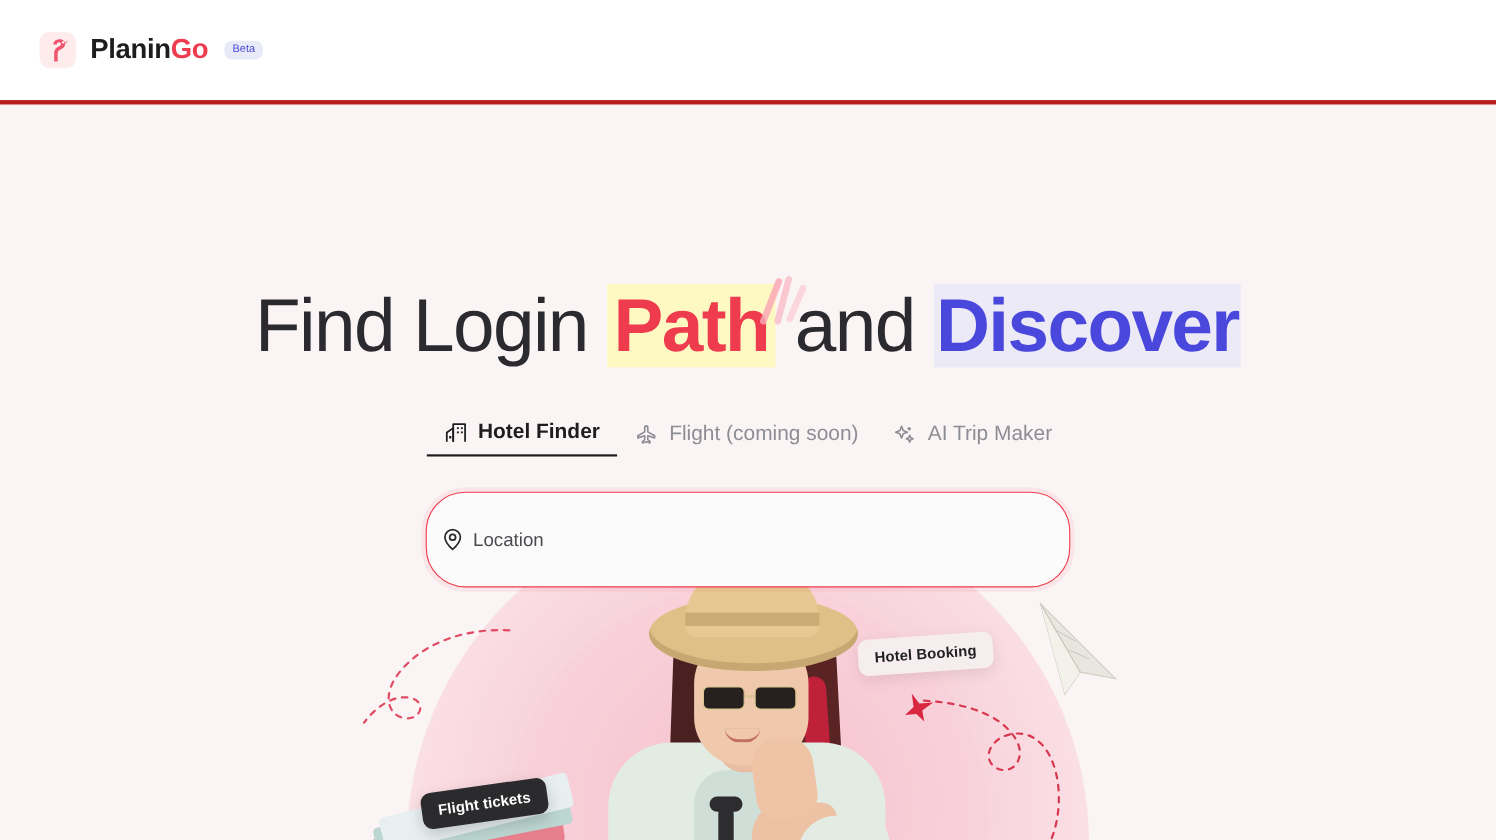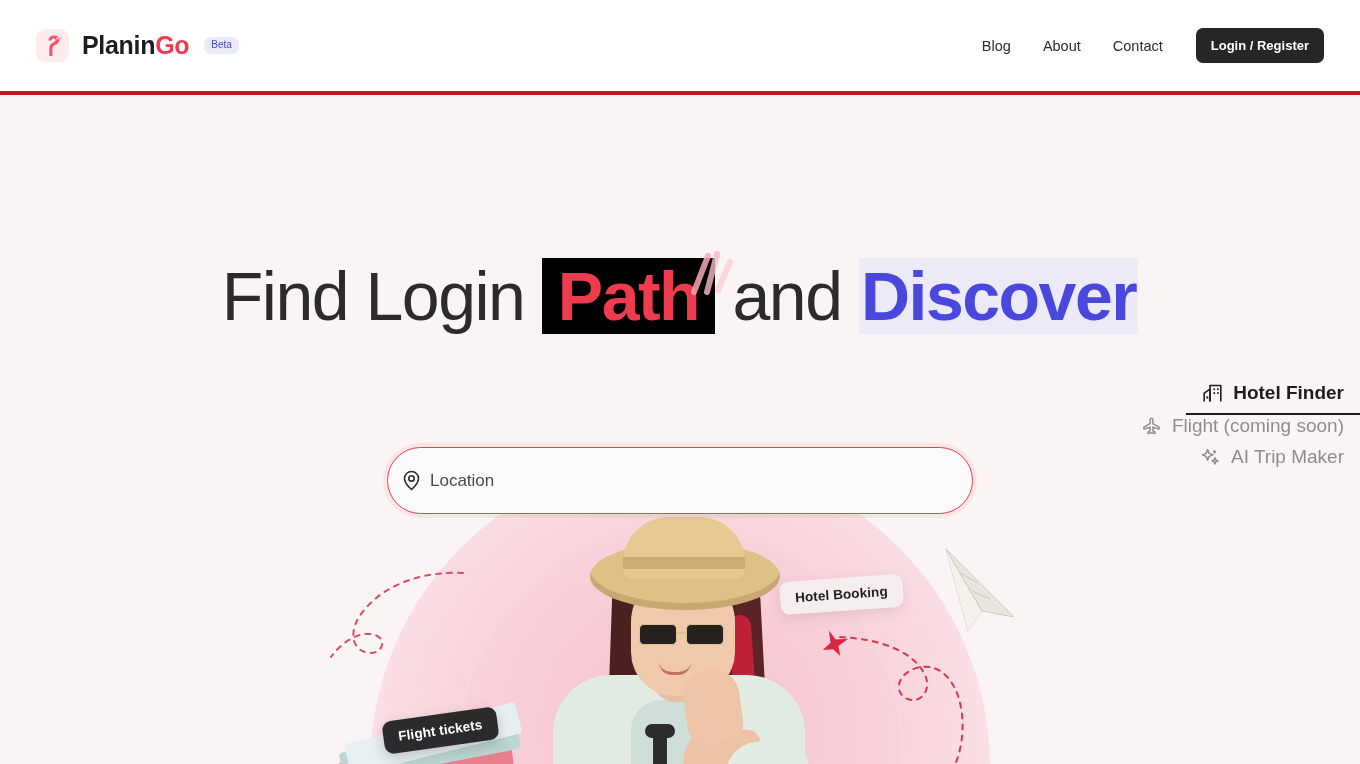--- a/index.html
+++ b/index.html
@@ -87,22 +87,22 @@
     line-height:1;
     font-weight:400;
     color:#2b2b2f;
     letter-spacing:-1.5px;
     white-space:nowrap;
     z-index:6;
   }
   .headline .hl-path {
     font-weight:bold;
     color:#ee3b4e;
-    background:#000000;
-    padding:0 16px;
+    background:#fef9c3;
+    padding:0 6px;
   }
   .headline .hl-discover {
     font-weight:bold;
     color:#4a47dd;
     background:#eceaf7;
     padding:0 2px;
     margin-top:12px;
   }
   .sparkle {
     position:absolute;
@@ -116,21 +116,20 @@
   
   .tabs {
     position:absolute;
     top:287px;
     left:0; right:0;
     display:flex;
     justify-content:center;
     align-items:flex-end;
     gap:0;
     z-index:6;
-    flex-direction:column;
   }
   .tab {
     display:flex;
     align-items:center;
     gap:10px;
     padding:0 16px 9px;
     font-size:19px;
     color:#8d8d95;
     cursor:pointer;
     background:none;
@@ -154,21 +153,21 @@
     width:586px;
     z-index:8;
   }
   .search-bar {
     display:flex;
     align-items:center;
     background:#fbfbfb;
     border:1.5px solid #ee3b4e;
     border-radius:36px;
     padding:6px 7px 6px 10px;
-    height:67px;
+    height:87px;
     box-shadow:0 0 0 4px rgba(238,59,78,0.07);
   }
   .loc-icon { margin:0 9px 0 4px; display:flex; flex:none; }
   .loc-input {
     flex:1;
     border:none;
     outline:none;
     background:transparent;
     font-size:17px;
     color:#4a4a50;
@@ -424,26 +423,20 @@
       <svg width="22" height="24" viewBox="0 0 22 24">
         <path d="M12.6 1.6c2.6 0 4.6 2 4.6 4.5 0 2.1-1.3 3.6-3.2 4.4-2.3 1-3.6 1.9-3.6 4.1V22h-3.1v-7.6c0-3.5 2-5.4 4.6-6.4 1.1-.4 1.6-1 1.6-1.9 0-1-.8-1.7-1.9-1.7-1.2 0-2 .8-2 2H6.5c0-2.9 2.3-4.8 6.1-4.8z" fill="#f0536b"></path>
         <circle cx="15.3" cy="4.6" r="1" fill="#ffffff"></circle>
         <path d="M16.8 4.2l3.4-1.1-2.5 2.6z" fill="#f6909f"></path>
       </svg>
     </span>
     <span class="brand-name"><span>Planin</span><span class="go">Go</span></span>
     <span class="beta-badge">Beta</span>
   </div>
 
-  <div class="nav">
-    <a class="nav-link" href="#">Blog</a>
-    <a class="nav-link" href="#">About</a>
-    <a class="nav-link" href="#">Contact</a>
-    <button class="login-btn">Login / Register</button>
-  </div>
 
 </div>
 
 <div class="hero">
 
   <div class="illus">
     <div class="blob"></div>
     <div class="blob2"></div>
 
     <div class="person">

